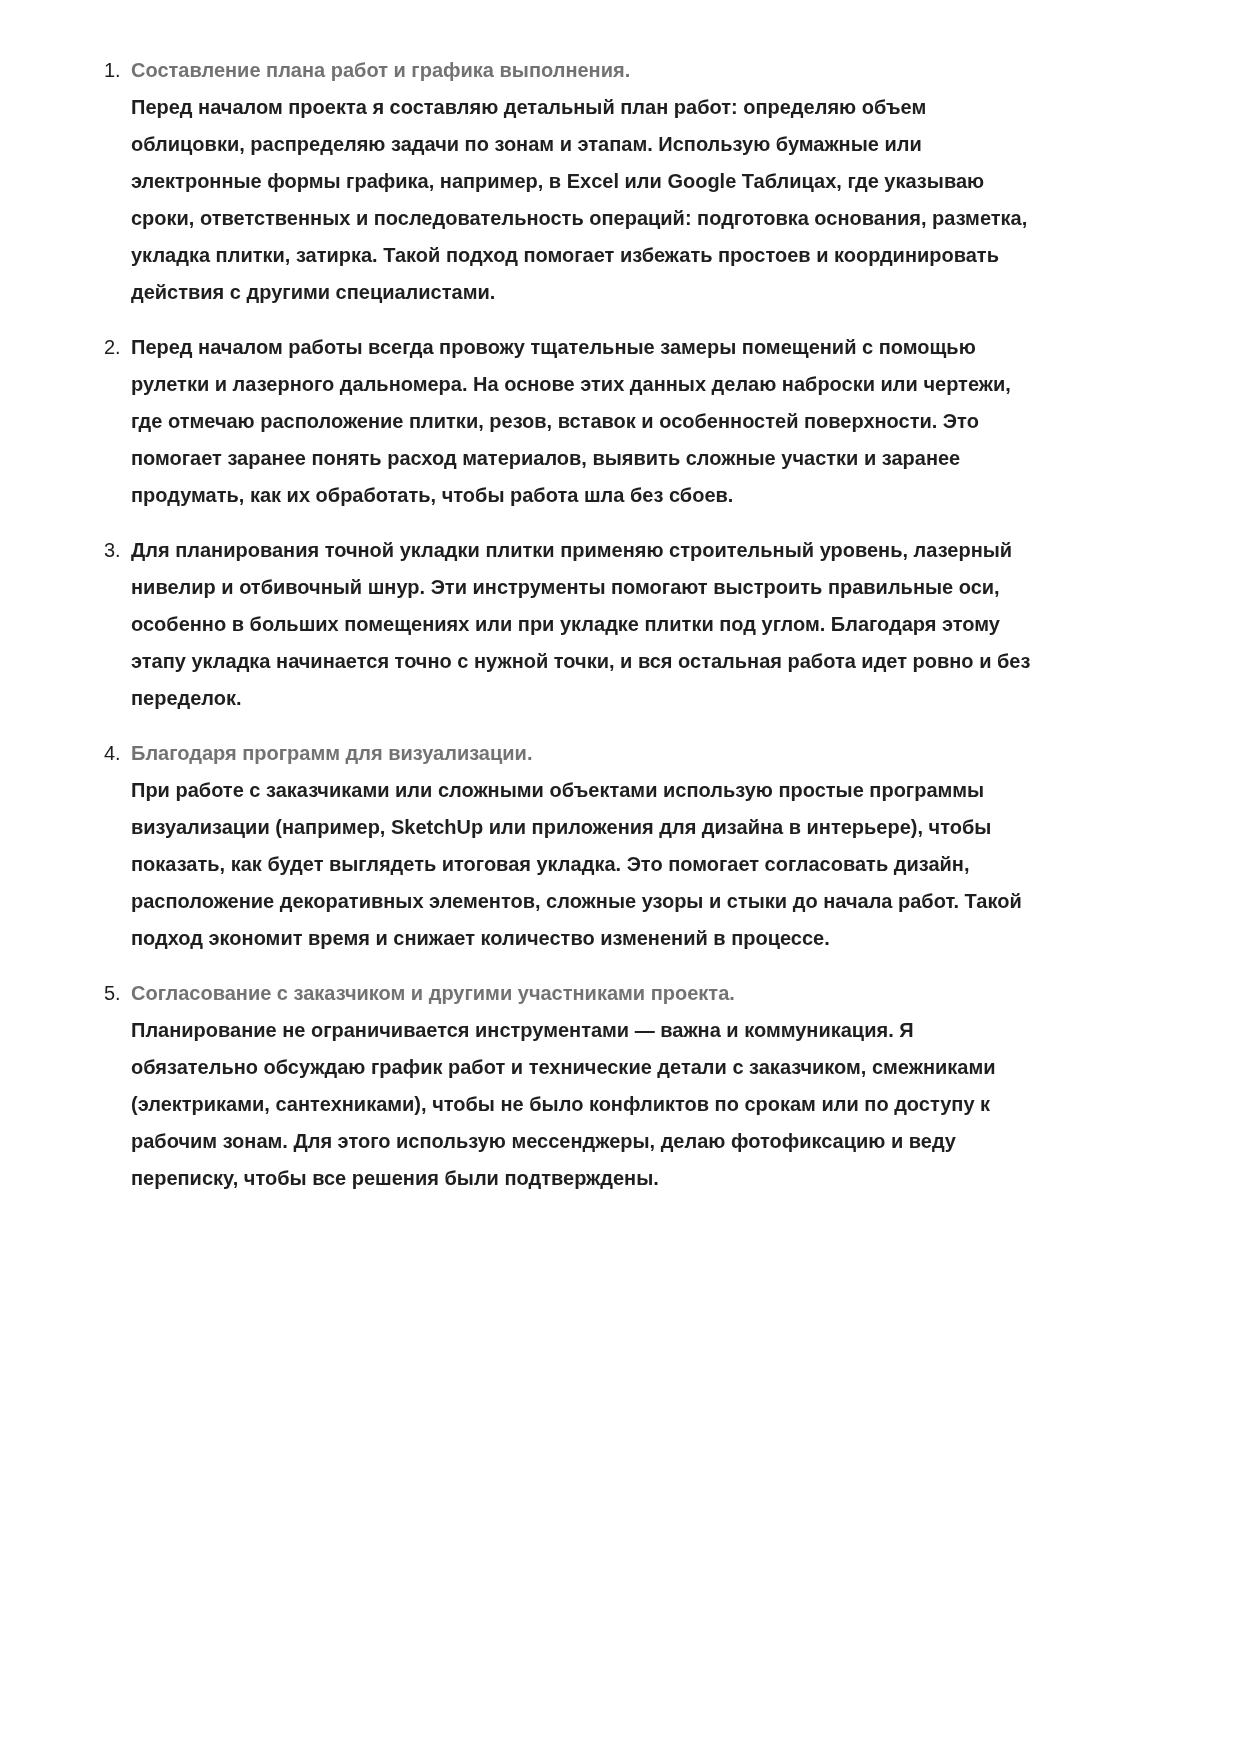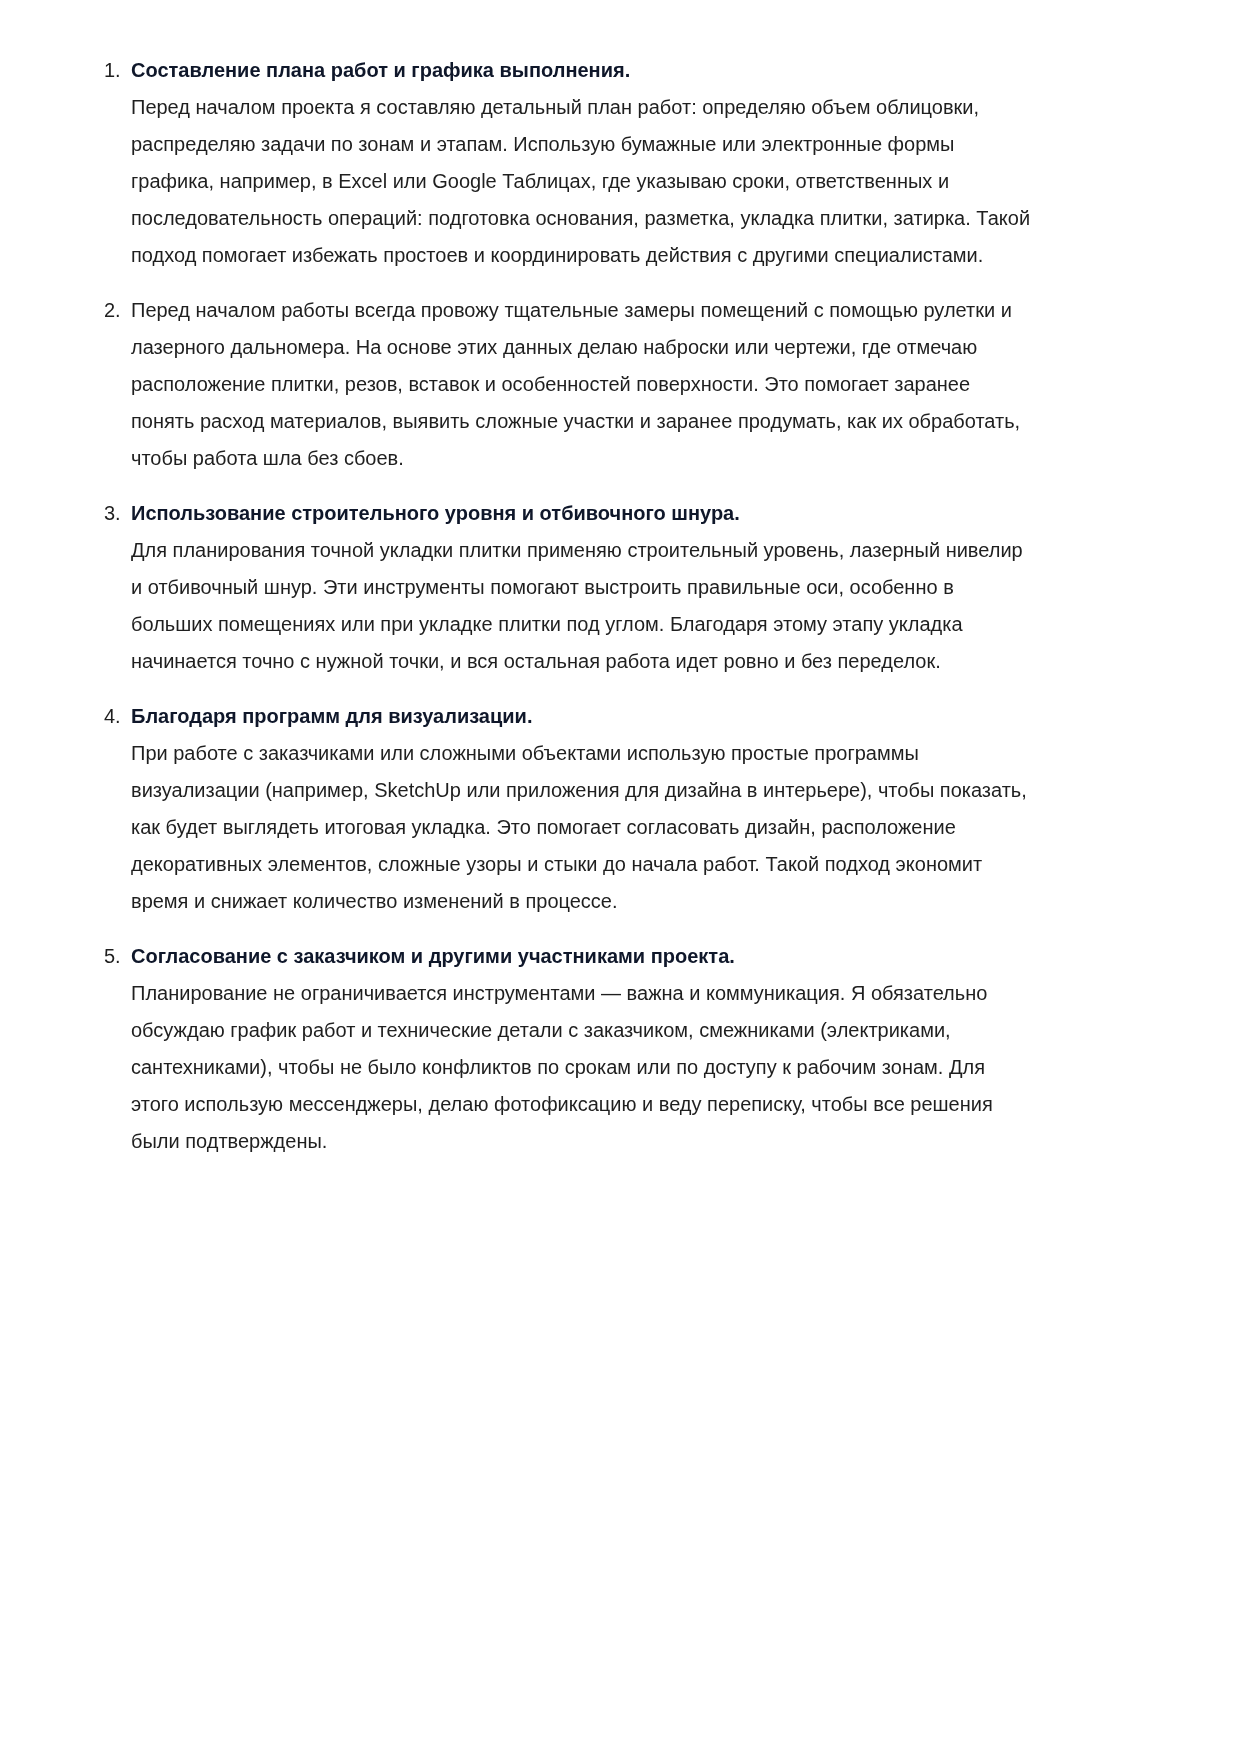--- a/index.html
+++ b/index.html
@@ -29,26 +29,26 @@
     top: 0;
     font-size: 20px;
     line-height: 37px;
     font-weight: 400;
     color: #1f1f1f;
   }
   .title {
     font-size: 20px;
     line-height: 37px;
     font-weight: 700;
-    color: #0f172a;
+    color: #737373;
   }
   .body {
     font-size: 20px;
     line-height: 37px;
-    font-weight: 400;
+    font-weight: 700;
     color: #1f1f1f;
     max-width: 905px;
   }
 </style>
 </head>
 <body>
 
 <div class="page">
   <ol class="numbered-list">
 
@@ -63,21 +63,20 @@
     <li class="item">
       <span class="num">2.</span>
       <div class="content">
         <p class="body">Перед началом работы всегда провожу тщательные замеры помещений с помощью рулетки и лазерного дальномера. На основе этих данных делаю наброски или чертежи, где отмечаю расположение плитки, резов, вставок и особенностей поверхности. Это помогает заранее понять расход материалов, выявить сложные участки и заранее продумать, как их обработать, чтобы работа шла без сбоев.</p>
       </div>
     </li>
 
     <li class="item">
       <span class="num">3.</span>
       <div class="content">
-        <p class="title">Использование строительного уровня и отбивочного шнура.</p>
         <p class="body">Для планирования точной укладки плитки применяю строительный уровень, лазерный нивелир и отбивочный шнур. Эти инструменты помогают выстроить правильные оси, особенно в больших помещениях или при укладке плитки под углом. Благодаря этому этапу укладка начинается точно с нужной точки, и вся остальная работа идет ровно и без переделок.</p>
       </div>
     </li>
 
     <li class="item">
       <span class="num">4.</span>
       <div class="content">
         <p class="title">Благодаря программ для визуализации.</p>
         <p class="body">При работе с заказчиками или сложными объектами использую простые программы визуализации (например, SketchUp или приложения для дизайна в интерьере), чтобы показать, как будет выглядеть итоговая укладка. Это помогает согласовать дизайн, расположение декоративных элементов, сложные узоры и стыки до начала работ. Такой подход экономит время и снижает количество изменений в процессе.</p>
       </div>

